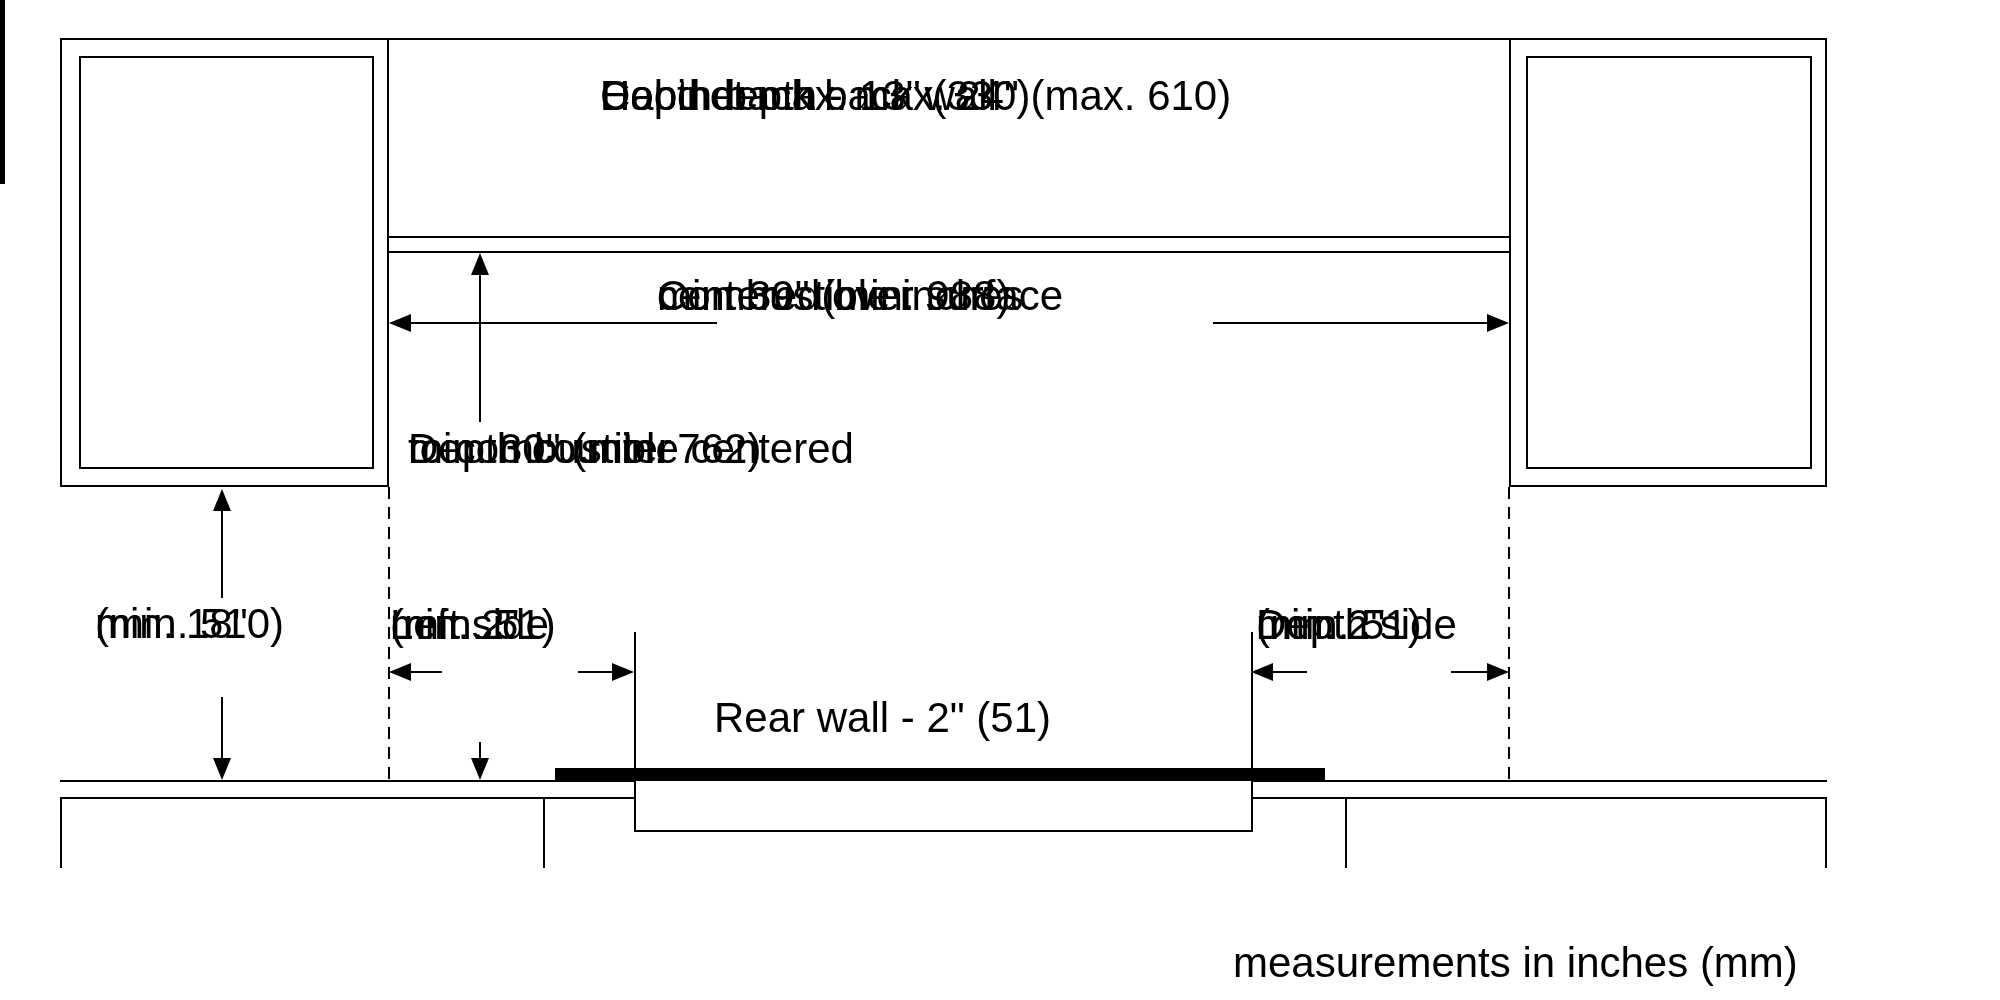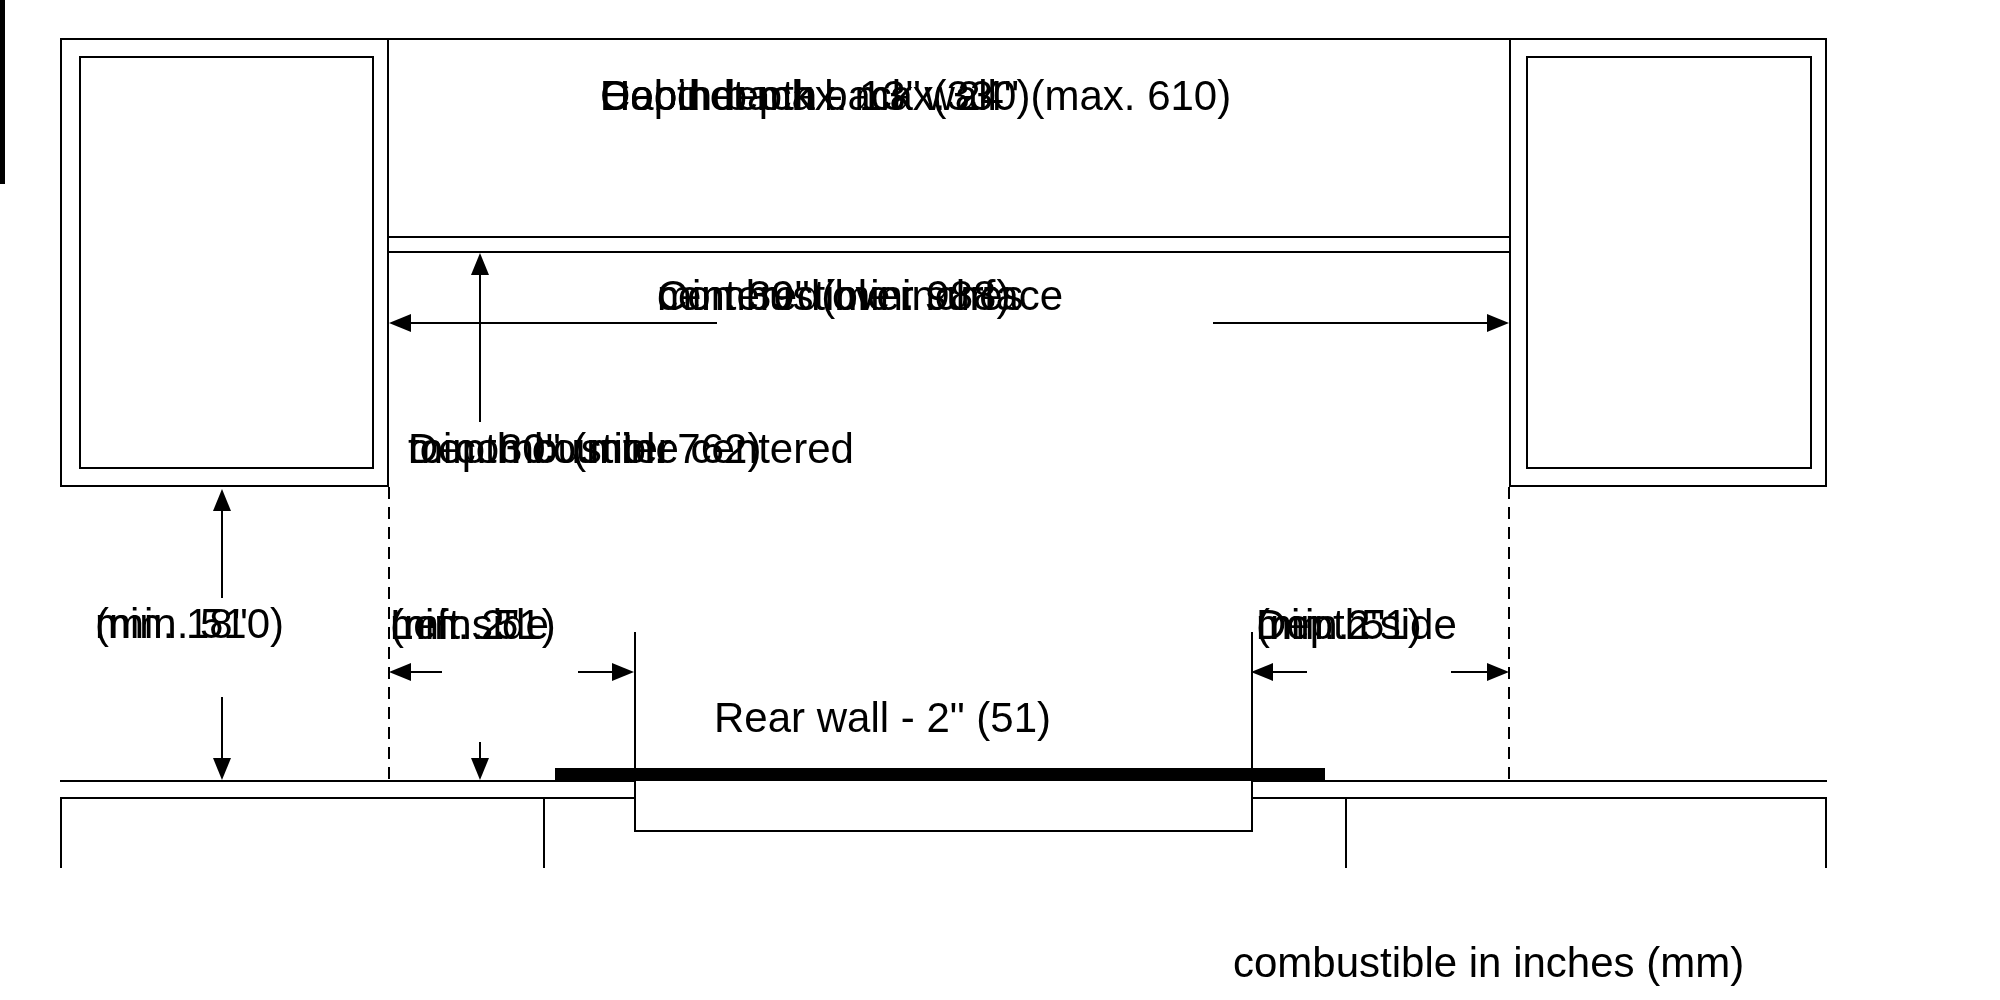--- a/index.html
+++ b/index.html
@@ -121,16 +121,16 @@
 
   <div class="bar" style="left:555px; top:768px; width:770px; height:13px;"></div>
   <div class="box" style="left:634px; top:779px; width:619px; height:53px;"></div>
 
   <div class="vline" style="left:60px; top:799px; height:69px;"></div>
   <div class="vline" style="left:543px; top:799px; height:69px;"></div>
   <div class="vline" style="left:1345px; top:799px; height:69px;"></div>
   <div class="vline" style="left:1825px; top:799px; height:69px;"></div>
 
   <div class="lblgrp right" style="left:1233px; top:939px; width:600px;">
-    <div class="label">combustible in inches (mm)</div>
+    <div class="label">measurements in inches (mm)</div>
   </div>
 
 </div>
 
 </body></html>

